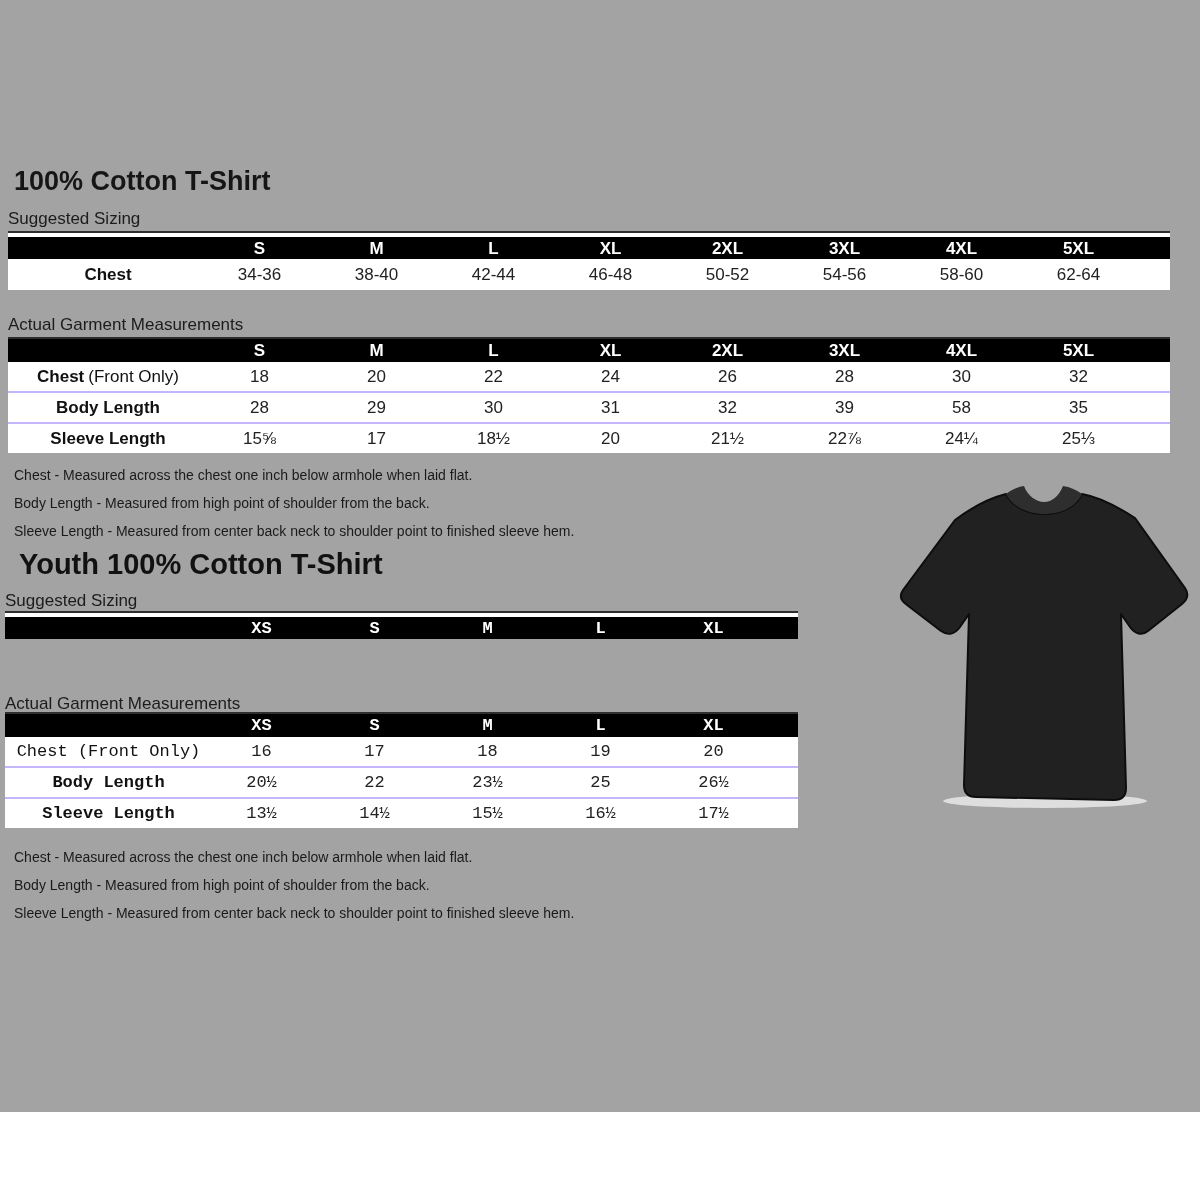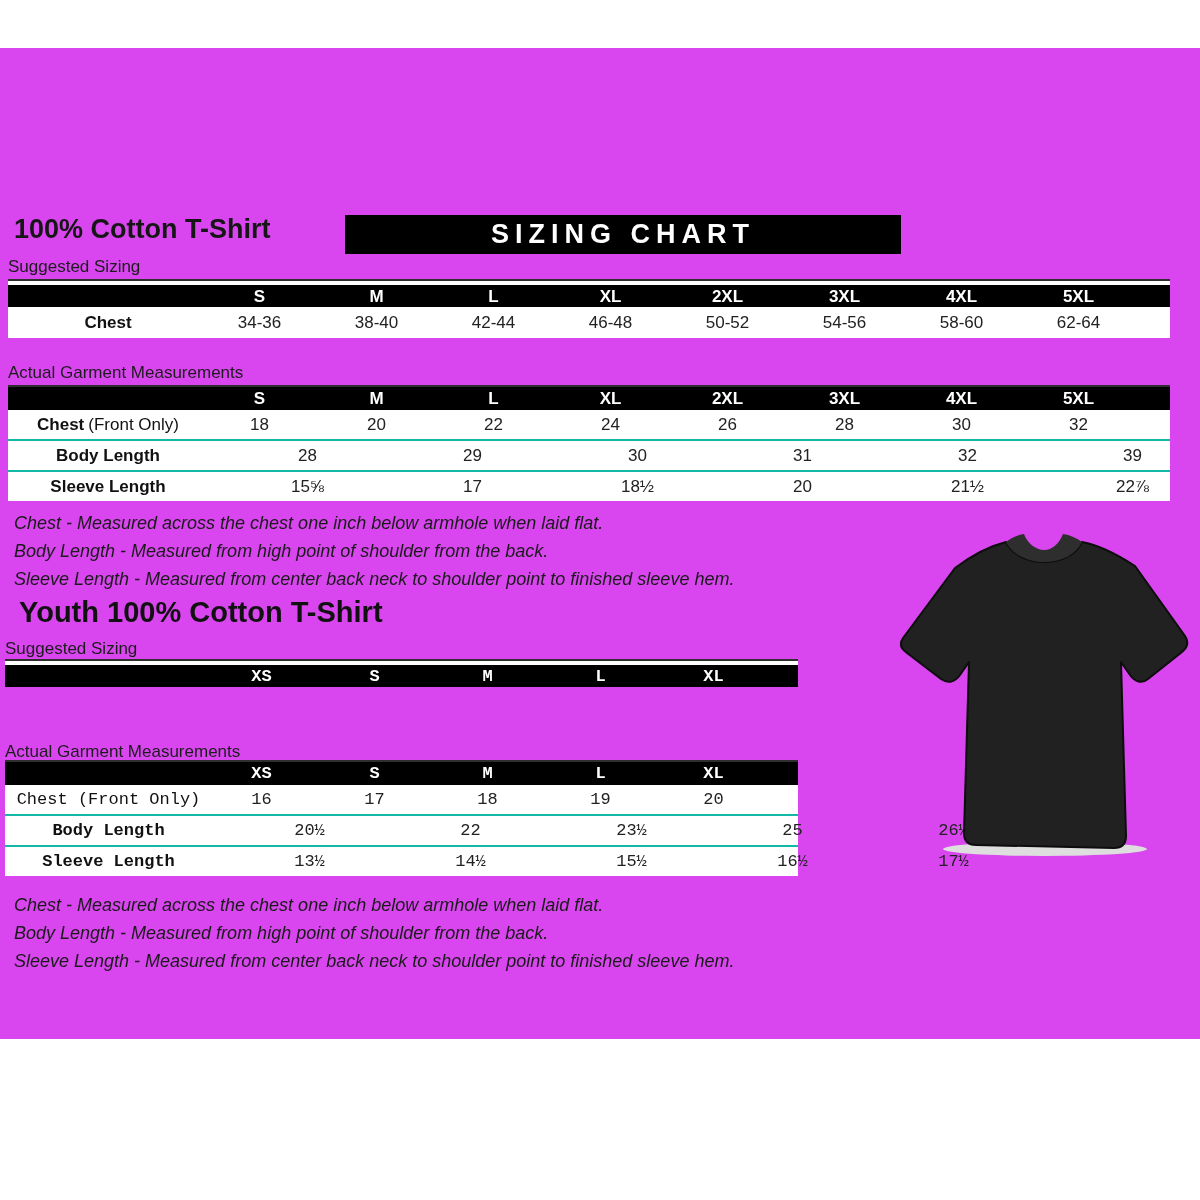--- a/index.html
+++ b/index.html
@@ -1,17 +1,17 @@
 <!DOCTYPE html>
 <html><head>
 <meta charset="utf-8">
 <style>
   html,body{margin:0;padding:0;background:#fff;}
-  #page{position:relative;width:1200px;height:991px;background:#d946ef;
-        font-family:"Liberation Sans",sans-serif;color:#141414;overflow:hidden;margin-top:48px;}
+  #page{position:relative;width:1200px;height:1112px;background:#a3a3a3;
+        font-family:"Liberation Sans",sans-serif;color:#141414;overflow:hidden;}
   .abs{position:absolute;}
 
   .h1{font-size:27px;font-weight:700;color:#161616;white-space:nowrap;}
   .h2{font-size:29px;font-weight:700;color:#111;white-space:nowrap;}
 
   .banner{background:#000;color:#fff;display:flex;align-items:center;justify-content:center;
           font-weight:700;font-size:27px;letter-spacing:6px;white-space:nowrap;}
 
   .seclabel{font-size:17px;color:#1c1c1c;white-space:nowrap;}
 
@@ -20,42 +20,39 @@
   .rule-gap{border-top:2px solid #2e2e2e;padding-top:4px;}
   .rule-flush{border-top:2px solid #2e2e2e;}
   .rowg{display:grid;align-items:center;}
   .adult-cols{grid-template-columns:193px repeat(8,117px);}
   .youth-cols{grid-template-columns:200px repeat(5,113px);font-family:Liberation Mono, monospace;}
   .hdr{background:#000;color:#fff;height:22px;}
   .hdr2{height:23px;}
   .hdr .c{font-size:17px;font-weight:700;text-align:center;line-height:1;}
   .datarow{height:31px;}
   .datarow2{height:29px;}
-  .datarow2 + .datarow2{border-top:2px solid #14b8a6;gap:48px;}
+  .datarow2 + .datarow2{border-top:2px solid #c4b5fd;}
   .cell{font-size:17px;text-align:center;color:#222;}
   .rl{font-size:17px;text-align:center;padding-left:7px;color:#111;white-space:nowrap;}
   .rl .b{font-weight:700;}
   .rl .r{font-weight:400;margin-left:4px;}
   .rl.plain{font-weight:400;}
   .rl.bold{font-weight:700;}
 
-  .notes{font-size:18px;color:#1a1a1a;line-height:28px;white-space:nowrap;font-style:italic;}
+  .notes{font-size:14px;color:#1a1a1a;line-height:28px;white-space:nowrap;}
 
   .tshirt-wrap{width:302px;height:330px;}
 </style>
 </head>
 <body>
 
 <div id="page">
 
   <div class="abs h1" style="left:14px;top:166px;">100% Cotton T-Shirt</div>
 
-  <div class="abs banner" style="left:345px;top:167px;width:556px;height:39px;">
-    <span>SIZING CHART</span>
-  </div>
 
   <div class="abs seclabel" style="left:8px;top:209px;">Suggested Sizing</div>
 
   <div class="abs sz-table rule-gap" style="left:8px;top:231px;width:1162px;">
     <div class="rowg adult-cols hdr">
       <div class="c"></div>
       <div class="c">S</div>
       <div class="c">M</div>
       <div class="c">L</div>
       <div class="c">XL</div>

